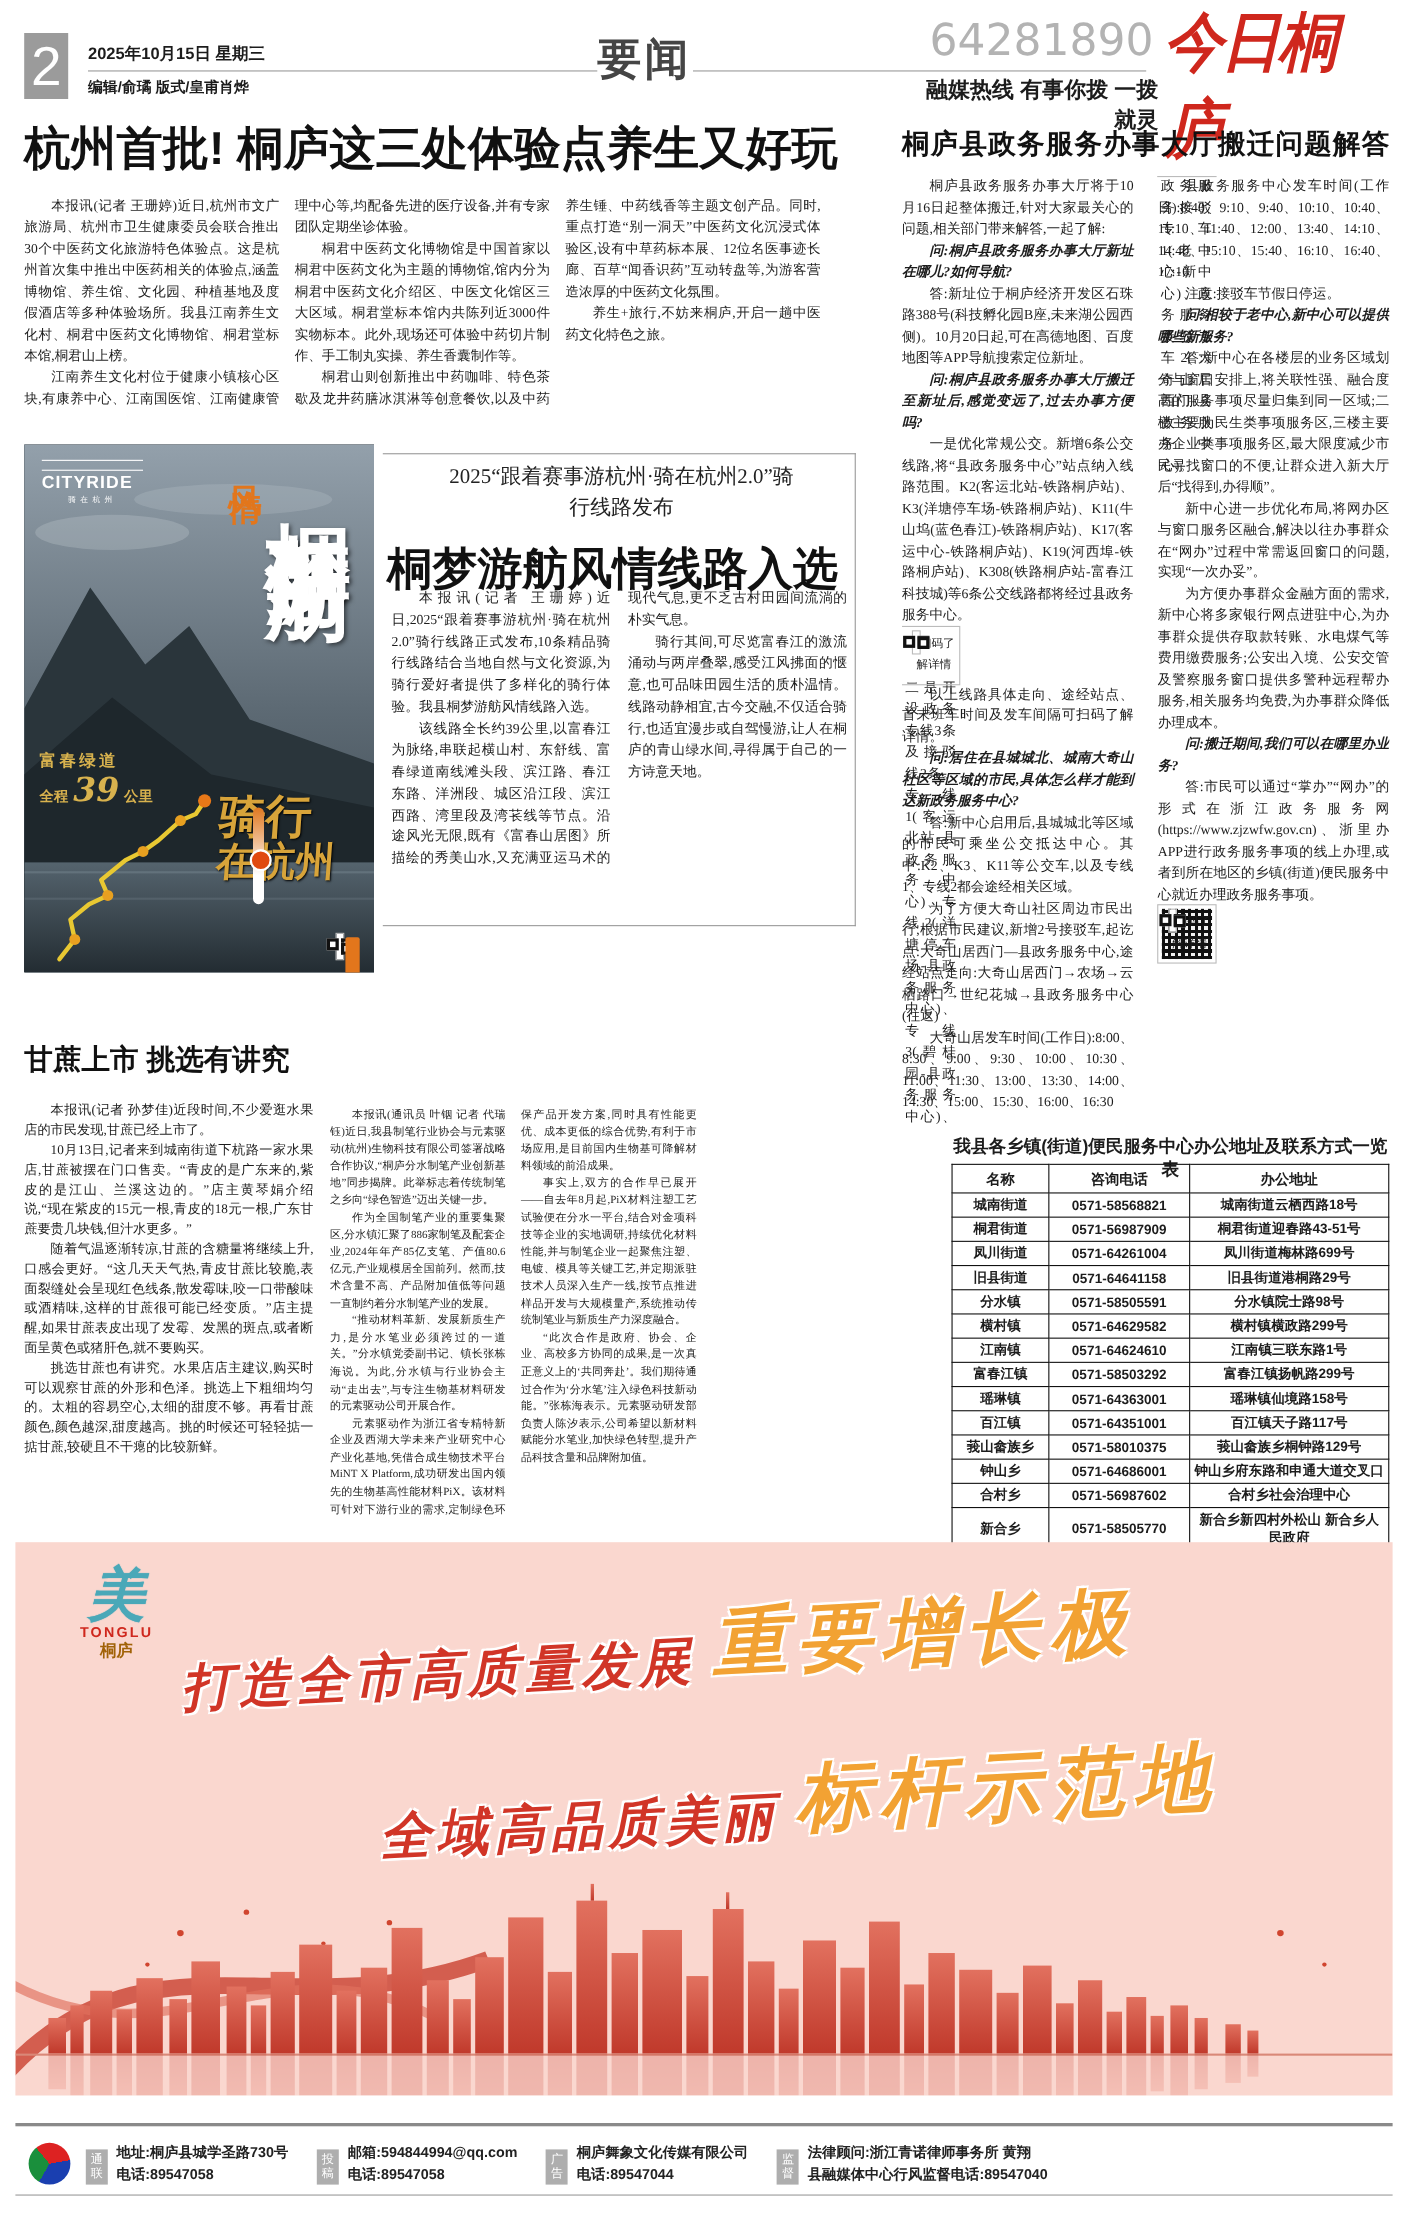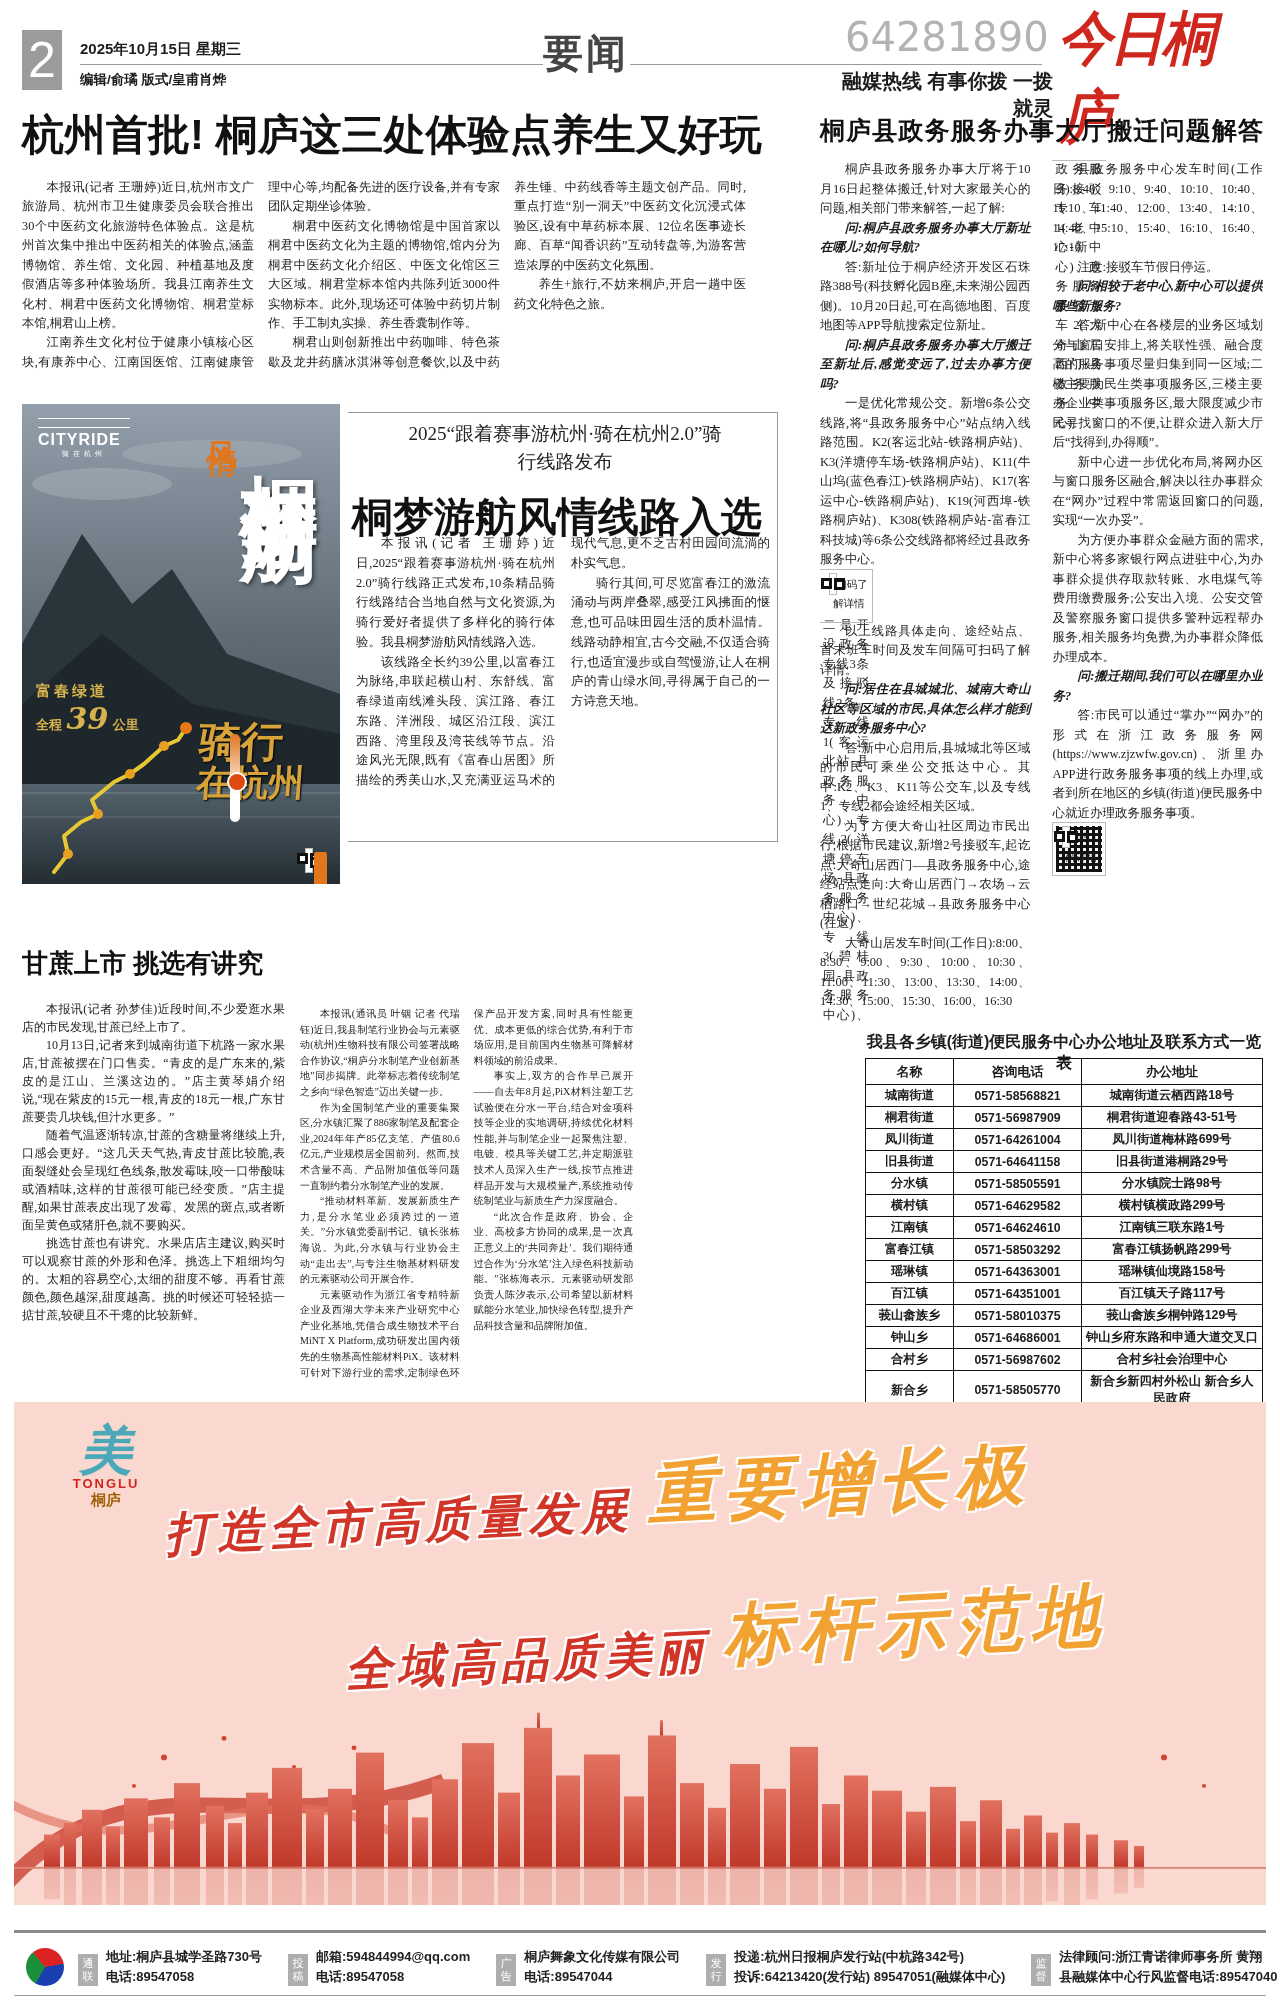--- a/index.html
+++ b/index.html
@@ -542,27 +542,20 @@
         </div>
 
         <div class="fgroup">
           <span class="flabel">广告</span>
           <span class="flines">
             <div>桐庐舞象文化传媒有限公司</div>
             <div>电话:89547044</div>
           </span>
         </div>
 
-        <div class="fgroup">
-          <span class="flabel">发行</span>
-          <span class="flines">
-            <div>投递:杭州日报桐庐发行站(中杭路342号)</div>
-            <div>投诉:64213420(发行站) 89547051(融媒体中心)</div>
-          </span>
-        </div>
 
         <div class="fgroup">
           <span class="flabel">监督</span>
           <span class="flines">
             <div>法律顾问:浙江青诺律师事务所 黄翔</div>
             <div>县融媒体中心行风监督电话:89547040</div>
           </span>
         </div>
       </div>
   </div>

